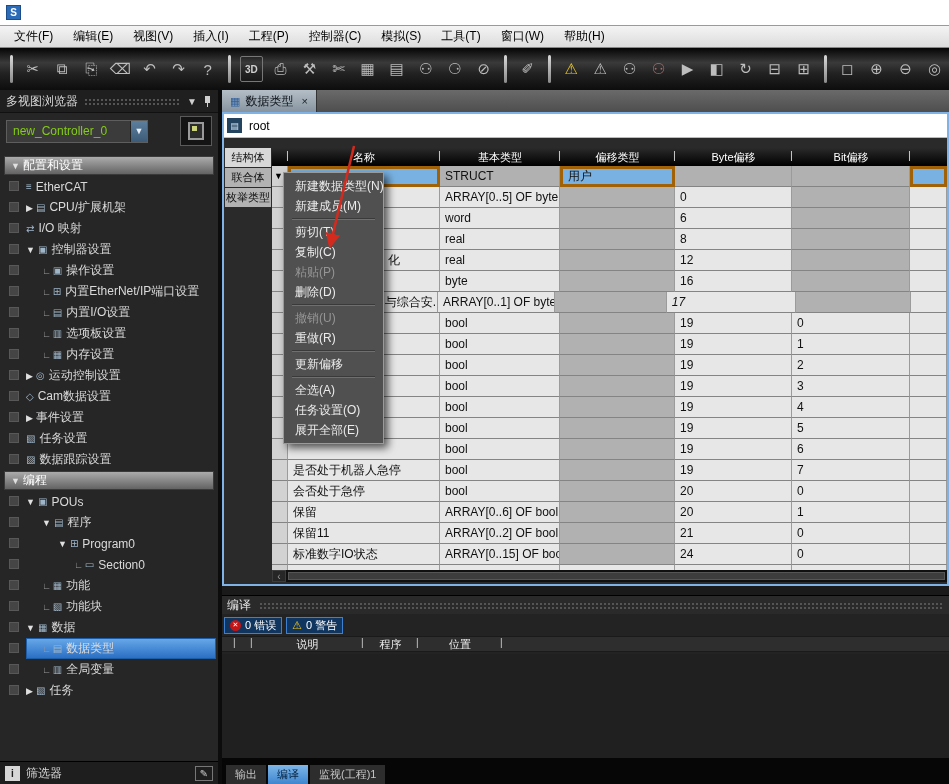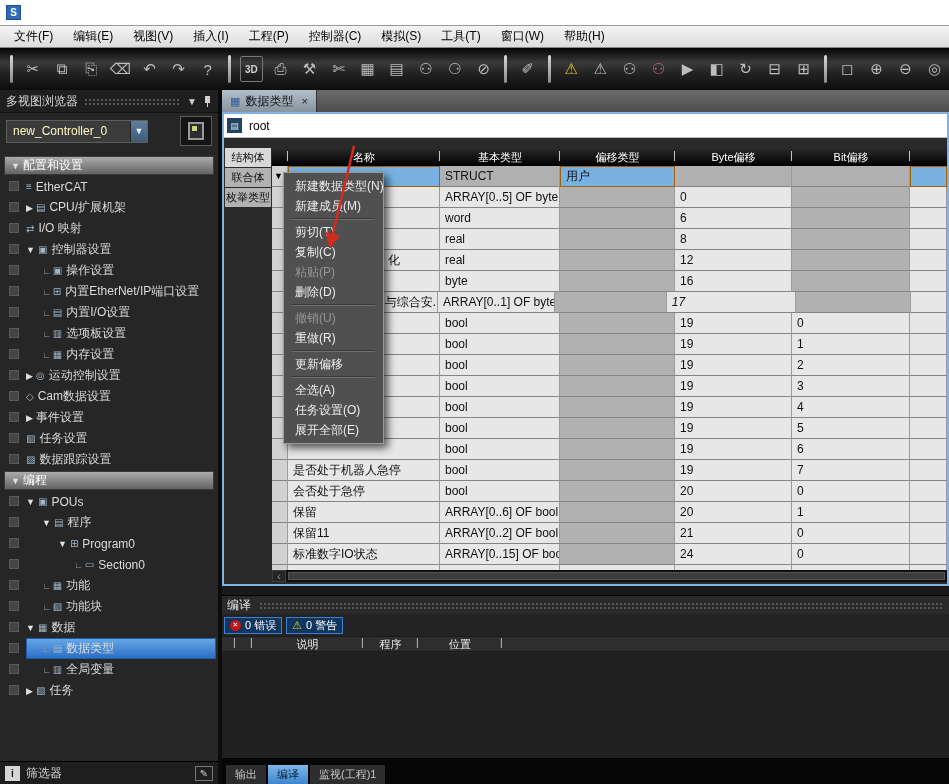--- a/index.html
+++ b/index.html
@@ -35,21 +35,21 @@
   .sb-title{font-size:12px;color:#d8d8d8;white-space:nowrap;}
   .sb-dots{flex:1;height:7px;margin:0 6px;
     background-image:radial-gradient(#555 0.8px,transparent 0.9px);background-size:4px 4px;}
   .sb-chevron{color:#cfcfcf;font-size:10px;margin-right:6px;}
   .pin-icon{position:relative;width:9px;height:11px;}
   .pin-icon .pin-head{position:absolute;left:2px;top:0;width:5px;height:7px;background:#cfcfcf;}
   .pin-icon .pin-stem{position:absolute;left:4px;top:7px;width:1px;height:4px;background:#cfcfcf;}
   .controller-row{height:36px;display:flex;align-items:center;padding:0 6px;}
   .controller-select{width:142px;height:23px;background:#3b3b3b;border:1px solid #5e5e5e;
     display:flex;align-items:center;}
-  .controller-name{flex:1;font-size:12px;color:#fef9c3;padding-left:6px;white-space:nowrap;overflow:hidden;}
+  .controller-name{flex:1;font-size:12px;color:#84cc16;padding-left:6px;white-space:nowrap;overflow:hidden;}
   .controller-arrow{width:17px;height:21px;background:linear-gradient(#5d7f9e,#3c5b78);color:#e8f0f8;
     font-size:9px;display:flex;align-items:center;justify-content:center;border-left:1px solid #222;}
   .device-icon{margin-left:auto;width:32px;height:30px;background:#141414;border:1px solid #5a5a5a;
     display:flex;align-items:center;justify-content:center;}
   .device-icon .screen{width:16px;height:18px;border:2px solid #9a9a9a;background:#2c2c2c;position:relative;}
   .device-icon .screen::after{content:"";position:absolute;left:2px;top:2px;width:5px;height:5px;background:#cdd37a;}
 
   .tree{position:absolute;left:0;top:65px;width:218px;}
   .tree-row{position:relative;height:21px;display:flex;align-items:center;font-size:12px;color:#dadada;}
   .tree-row .gbox{position:absolute;left:9px;top:5px;width:10px;height:10px;background:#454545;border:1px solid #585858;}
@@ -96,21 +96,21 @@
   .grid{position:absolute;left:48px;top:34px;width:675px;height:436px;overflow:hidden;background:#2a2a2a;}
   .grid-header{display:flex;height:18px;background:linear-gradient(#2a2a2a,#000);justify-content:center;}
   .th{position:relative;color:#fff;font-size:11px;display:flex;align-items:center;justify-content:center;}
   .th::before{content:"|";position:absolute;left:-2px;top:1px;color:#d8d8d8;font-size:11px;}
   .th.no-sep::before{content:"";}
   .grid-row{display:flex;height:21px;}
   .td{position:relative;font-size:12px;color:#111;border-right:1px solid #9b9b9b;border-bottom:1px solid #848484;
     display:flex;align-items:center;padding-left:5px;overflow:hidden;white-space:nowrap;background:#e7e7e7;}
   .td.arrowcol{padding-left:2px;background:#d2d2d2;font-size:9px;color:#000;}
   .td.gray{background:#b1b1b1;}
-  .td.blue{background:#79b2e2;border:1px solid #a16207;}
+  .td.blue{background:#79b2e2;border:3px solid #a16207;}
   .partial-strip{height:6px;display:flex;overflow:hidden;}
   .partial-strip .td{height:21px;}
   .hscroll{position:absolute;left:48px;bottom:2px;width:675px;height:12px;background:#101010;display:flex;align-items:center;}
   .hs-btn{width:14px;height:12px;color:#9a9a9a;font-size:10px;display:flex;align-items:center;justify-content:center;
     background:#262626;border:1px solid #3c3c3c;}
   .hs-thumb{flex:1;height:8px;margin:0 2px;background:#3d3d3d;border:1px solid #555;}
 
   
   .build-panel{position:absolute;left:0;top:505px;width:727px;height:253px;background:#232323;border-top:1px solid #000;}
   .bp-titlerow{height:18px;display:flex;align-items:center;padding:0 5px;background:#2a2a2a;}

